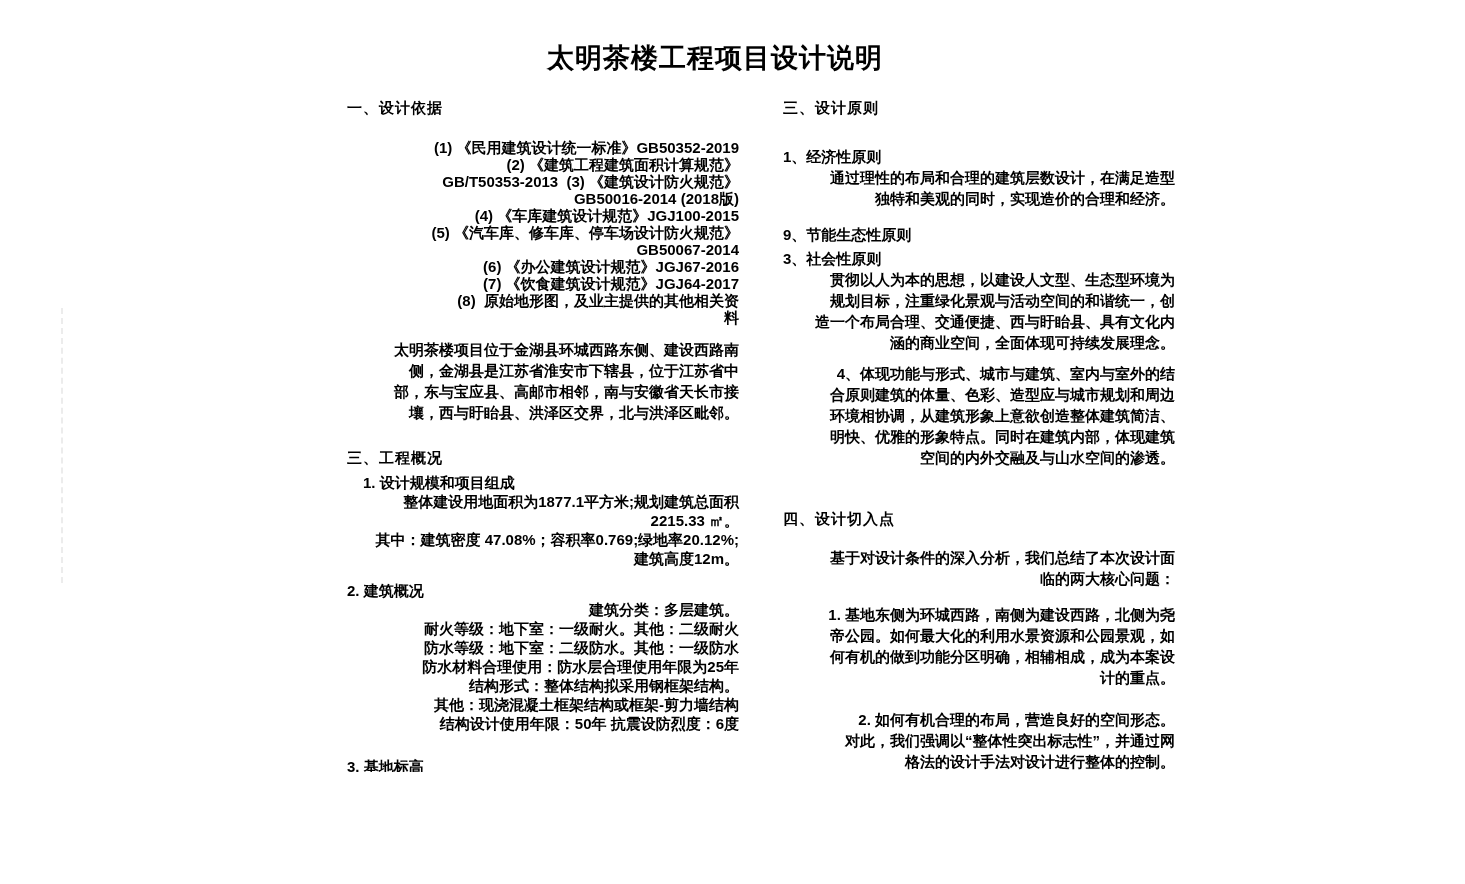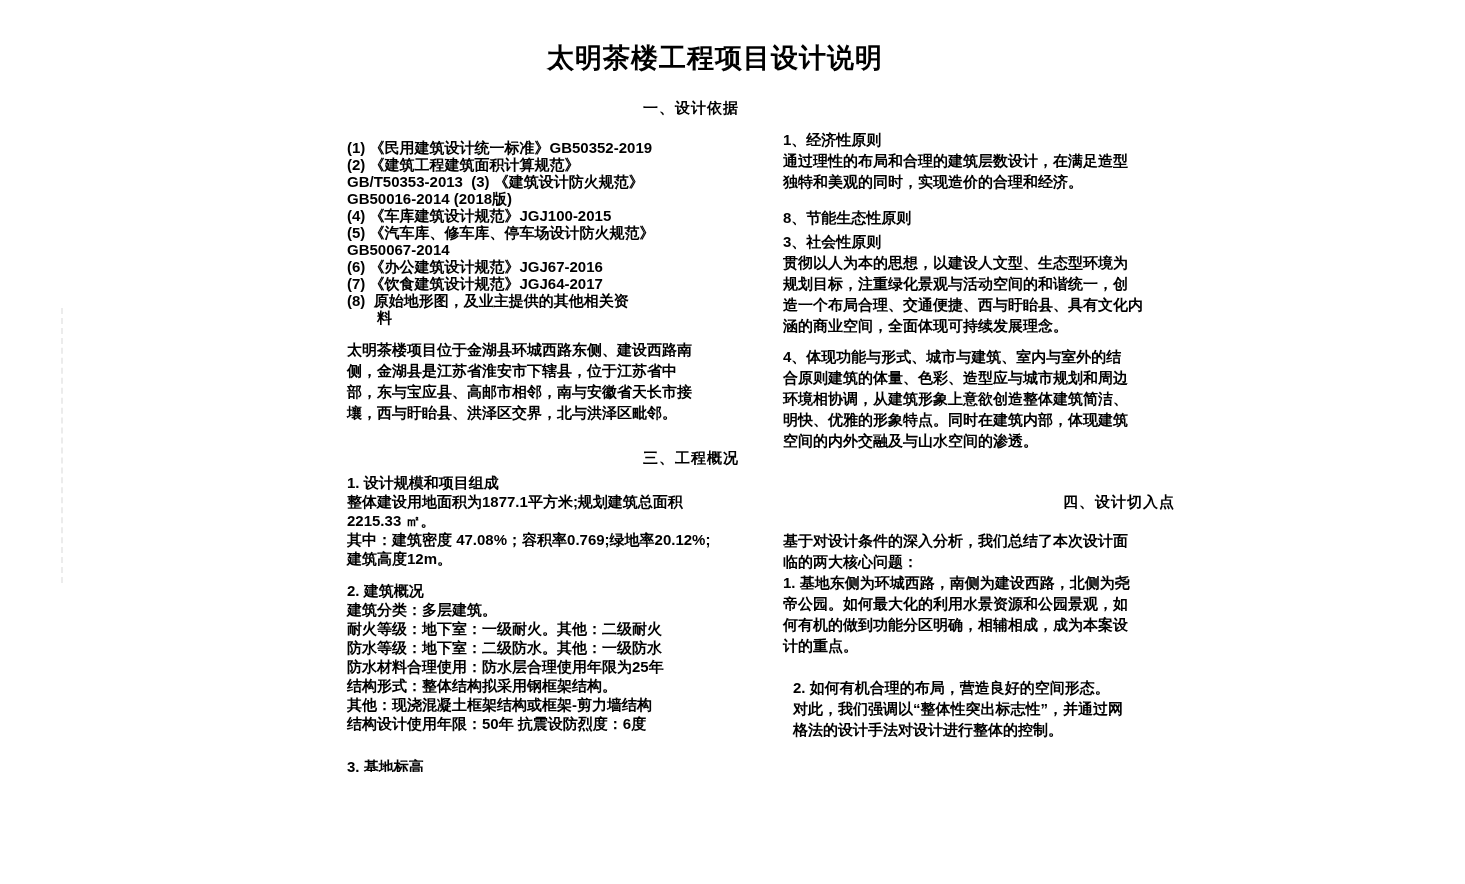--- a/index.html
+++ b/index.html
@@ -35,40 +35,40 @@
     border-left: 2px dashed #ececec;
   }
   .col {
     position: absolute;
     top: 99px;
     width: 392px;
     font-size: 15px;
   }
   .col-left  { left: 347px; }
   .col-right { left: 783px; }
-  .lines { white-space: pre-wrap; }
-  .sec-h { line-height: 17px; letter-spacing: 1px; text-align: right; }
+  .lines { white-space: pre-wrap; text-align: right; }
+  .sec-h { line-height: 17px; letter-spacing: 1px; }
 
   
   .l-list { margin-top: 23px; line-height: 17px; }
   .l-h2   { margin-top: 16px; }
   .l-loc  { margin-top: 13px; line-height: 21px; }
   .l-h3   { margin-top: 26px; }
-  .l-b1   { margin-top: 7px;  line-height: 19px; }
+  .l-b1   { margin-top: 7px;  line-height: 19px; margin-left: 16px; }
   .l-b2   { margin-top: 13px; line-height: 19px; }
   .l-b3   { margin-top: 24px; line-height: 19px; }
 
   
   .r-p1    { margin-top: 30px; line-height: 21px; }
   .r-p2    { margin-top: 15px; line-height: 21px; }
   .r-p3    { margin-top: 3px;  line-height: 21px; }
   .r-p4    { margin-top: 10px;  line-height: 21px; }
   .r-h2    { margin-top: 42px; }
   .r-intro { margin-top: 20px; line-height: 21px; }
-  .r-pt1   { line-height: 21px; }
+  .r-pt1   { margin-top: 15px; line-height: 21px; }
   .r-pt2   { margin-top: 21px; line-height: 21px; margin-left: 10px; }
 </style>
 </head>
 <body>
 
 <div class="page">
 
   <div class="doc-title">太明茶楼工程项目设计说明</div>
 
   <div class="edge-dashes"></div>
@@ -112,29 +112,30 @@
 其他：现浇混凝土框架结构或框架-剪力墙结构
 结构设计使用年限：50年 抗震设防烈度：6度</div>
     </div>
 
     <div class="l-b3">
       <div>3. 基地标高</div>
     </div>
   </div>
 
   <div class="col col-right">
+    <div class="sec-h">三、设计原则</div>
 
     <div class="r-p1">
       <div>1、经济性原则</div>
       <div class="lines">通过理性的布局和合理的建筑层数设计，在满足造型
 独特和美观的同时，实现造价的合理和经济。</div>
     </div>
 
     <div class="r-p2">
-      <div>8、节能生态性原则</div>
+      <div>9、节能生态性原则</div>
     </div>
 
     <div class="r-p3">
       <div>3、社会性原则</div>
       <div class="lines">贯彻以人为本的思想，以建设人文型、生态型环境为
 规划目标，注重绿化景观与活动空间的和谐统一，创
 造一个布局合理、交通便捷、西与盱眙县、具有文化内
 涵的商业空间，全面体现可持续发展理念。</div>
     </div>
 

